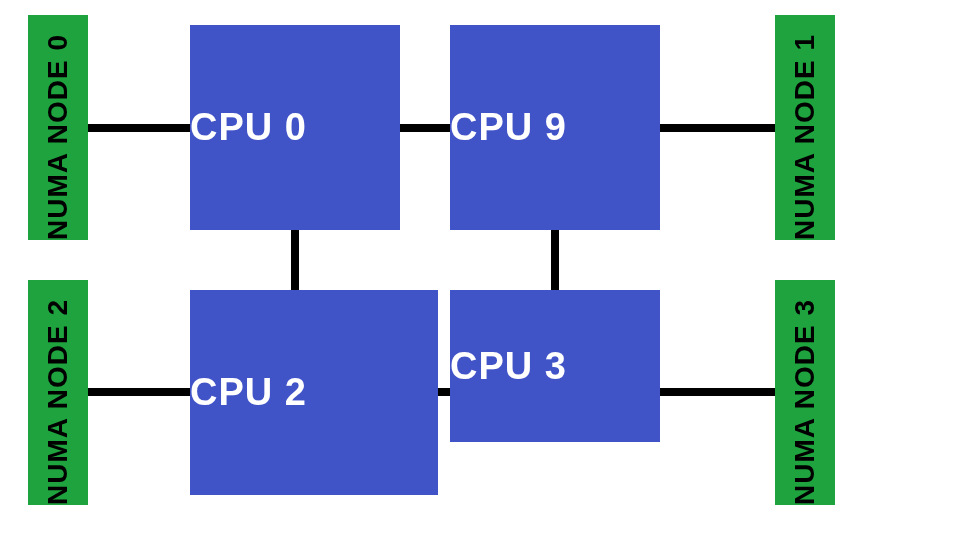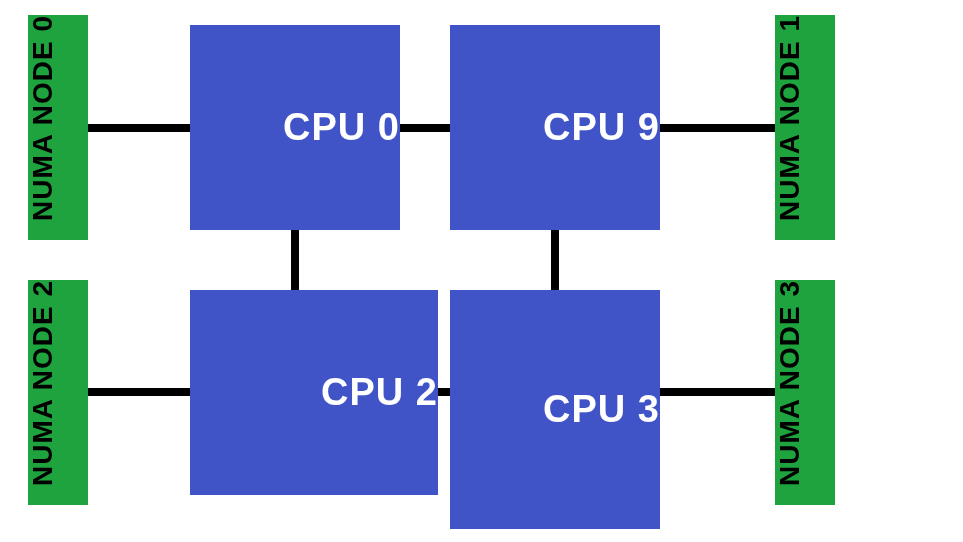--- a/index.html
+++ b/index.html
@@ -9,23 +9,22 @@
     height: 542px;
     background: #ffffff;
     font-family: "Segoe UI", Arial, sans-serif;
     position: relative;
     overflow: hidden;
   }
   .box {
     position: absolute;
     display: flex;
     align-items: center;
-    justify-content: flex-end;
+    justify-content: flex-start;
     box-sizing: border-box;
-    padding-left: 31px;
   }
   .cpu-box {
     background: #4053c7;
     color: #ffffff;
     font-weight: 700;
     font-size: 38px;
     letter-spacing: 1px;
   }
   .numa-box {
     background: #1fa33e;
@@ -70,15 +69,15 @@
 
 <div class="box cpu-box" style="left:190px; top:25px; width:210px; height:205px;">
   <span>CPU 0</span>
 </div>
 <div class="box cpu-box" style="left:450px; top:25px; width:210px; height:205px;">
   <span>CPU 9</span>
 </div>
 <div class="box cpu-box" style="left:190px; top:290px; width:248px; height:205px;">
   <span>CPU 2</span>
 </div>
-<div class="box cpu-box" style="left:450px; top:290px; width:210px; height:239px;">
+<div class="box cpu-box" style="left:450px; top:290px; width:210px; height:152px;">
   <span>CPU 3</span>
 </div>
 
 </body></html>

